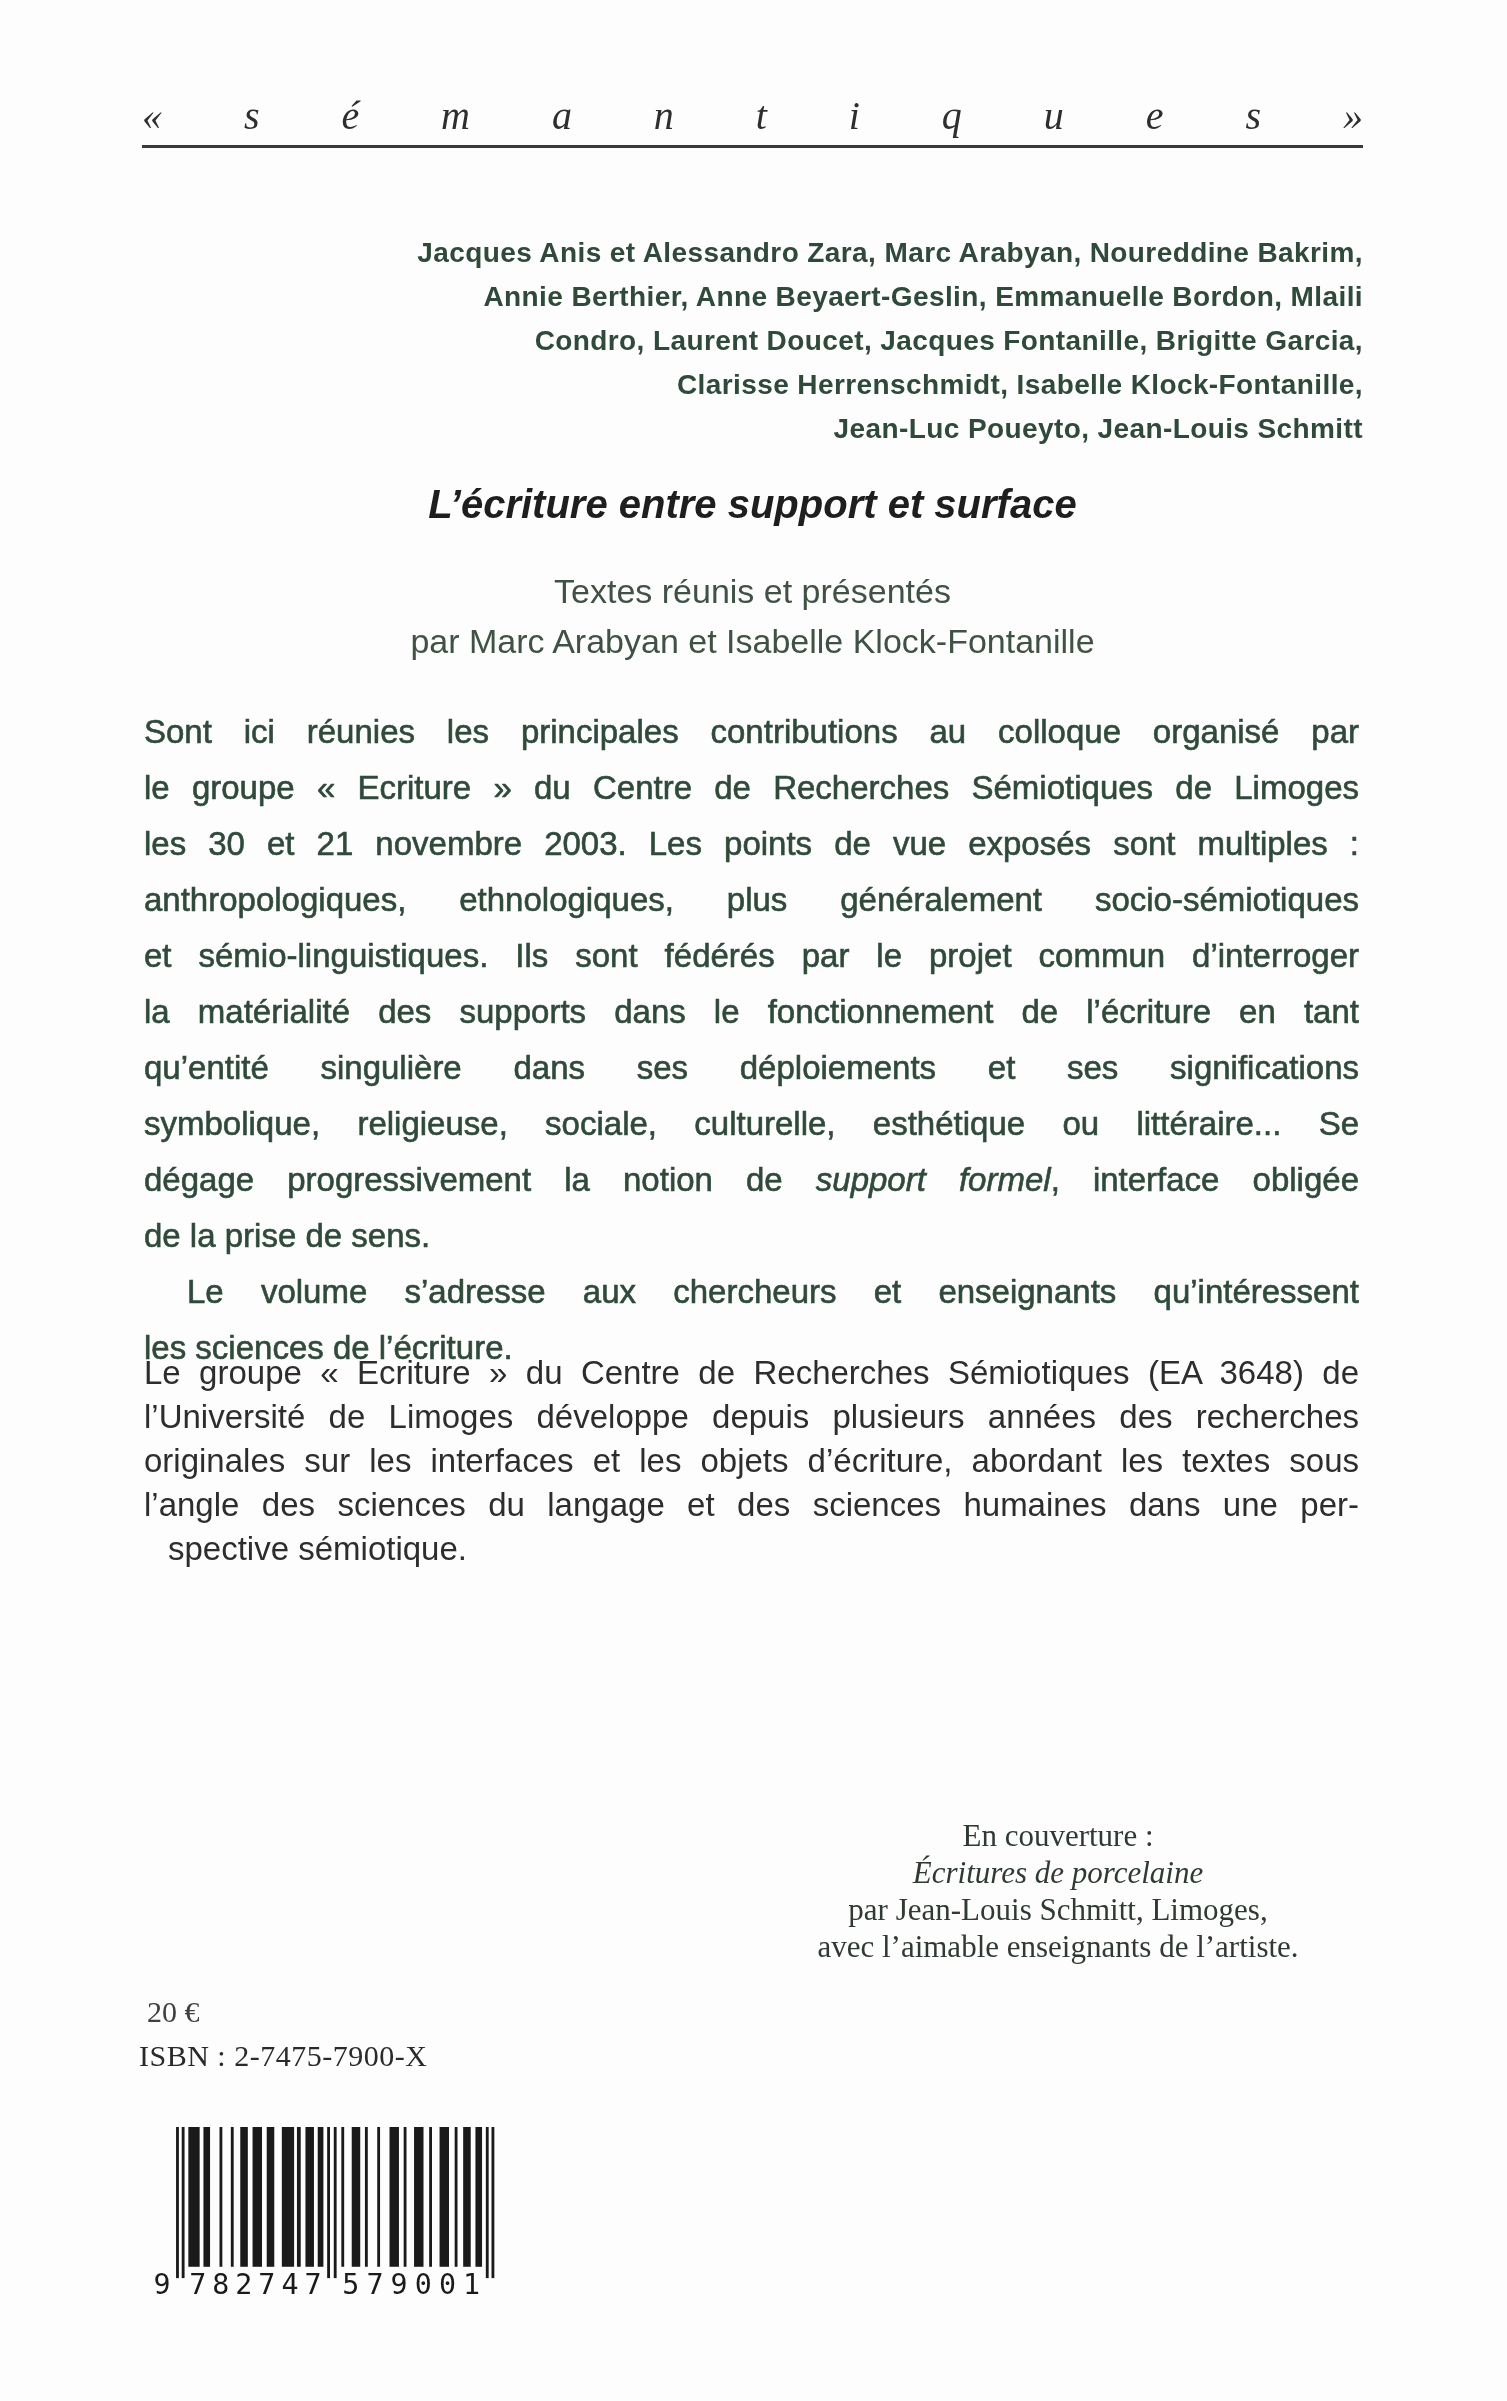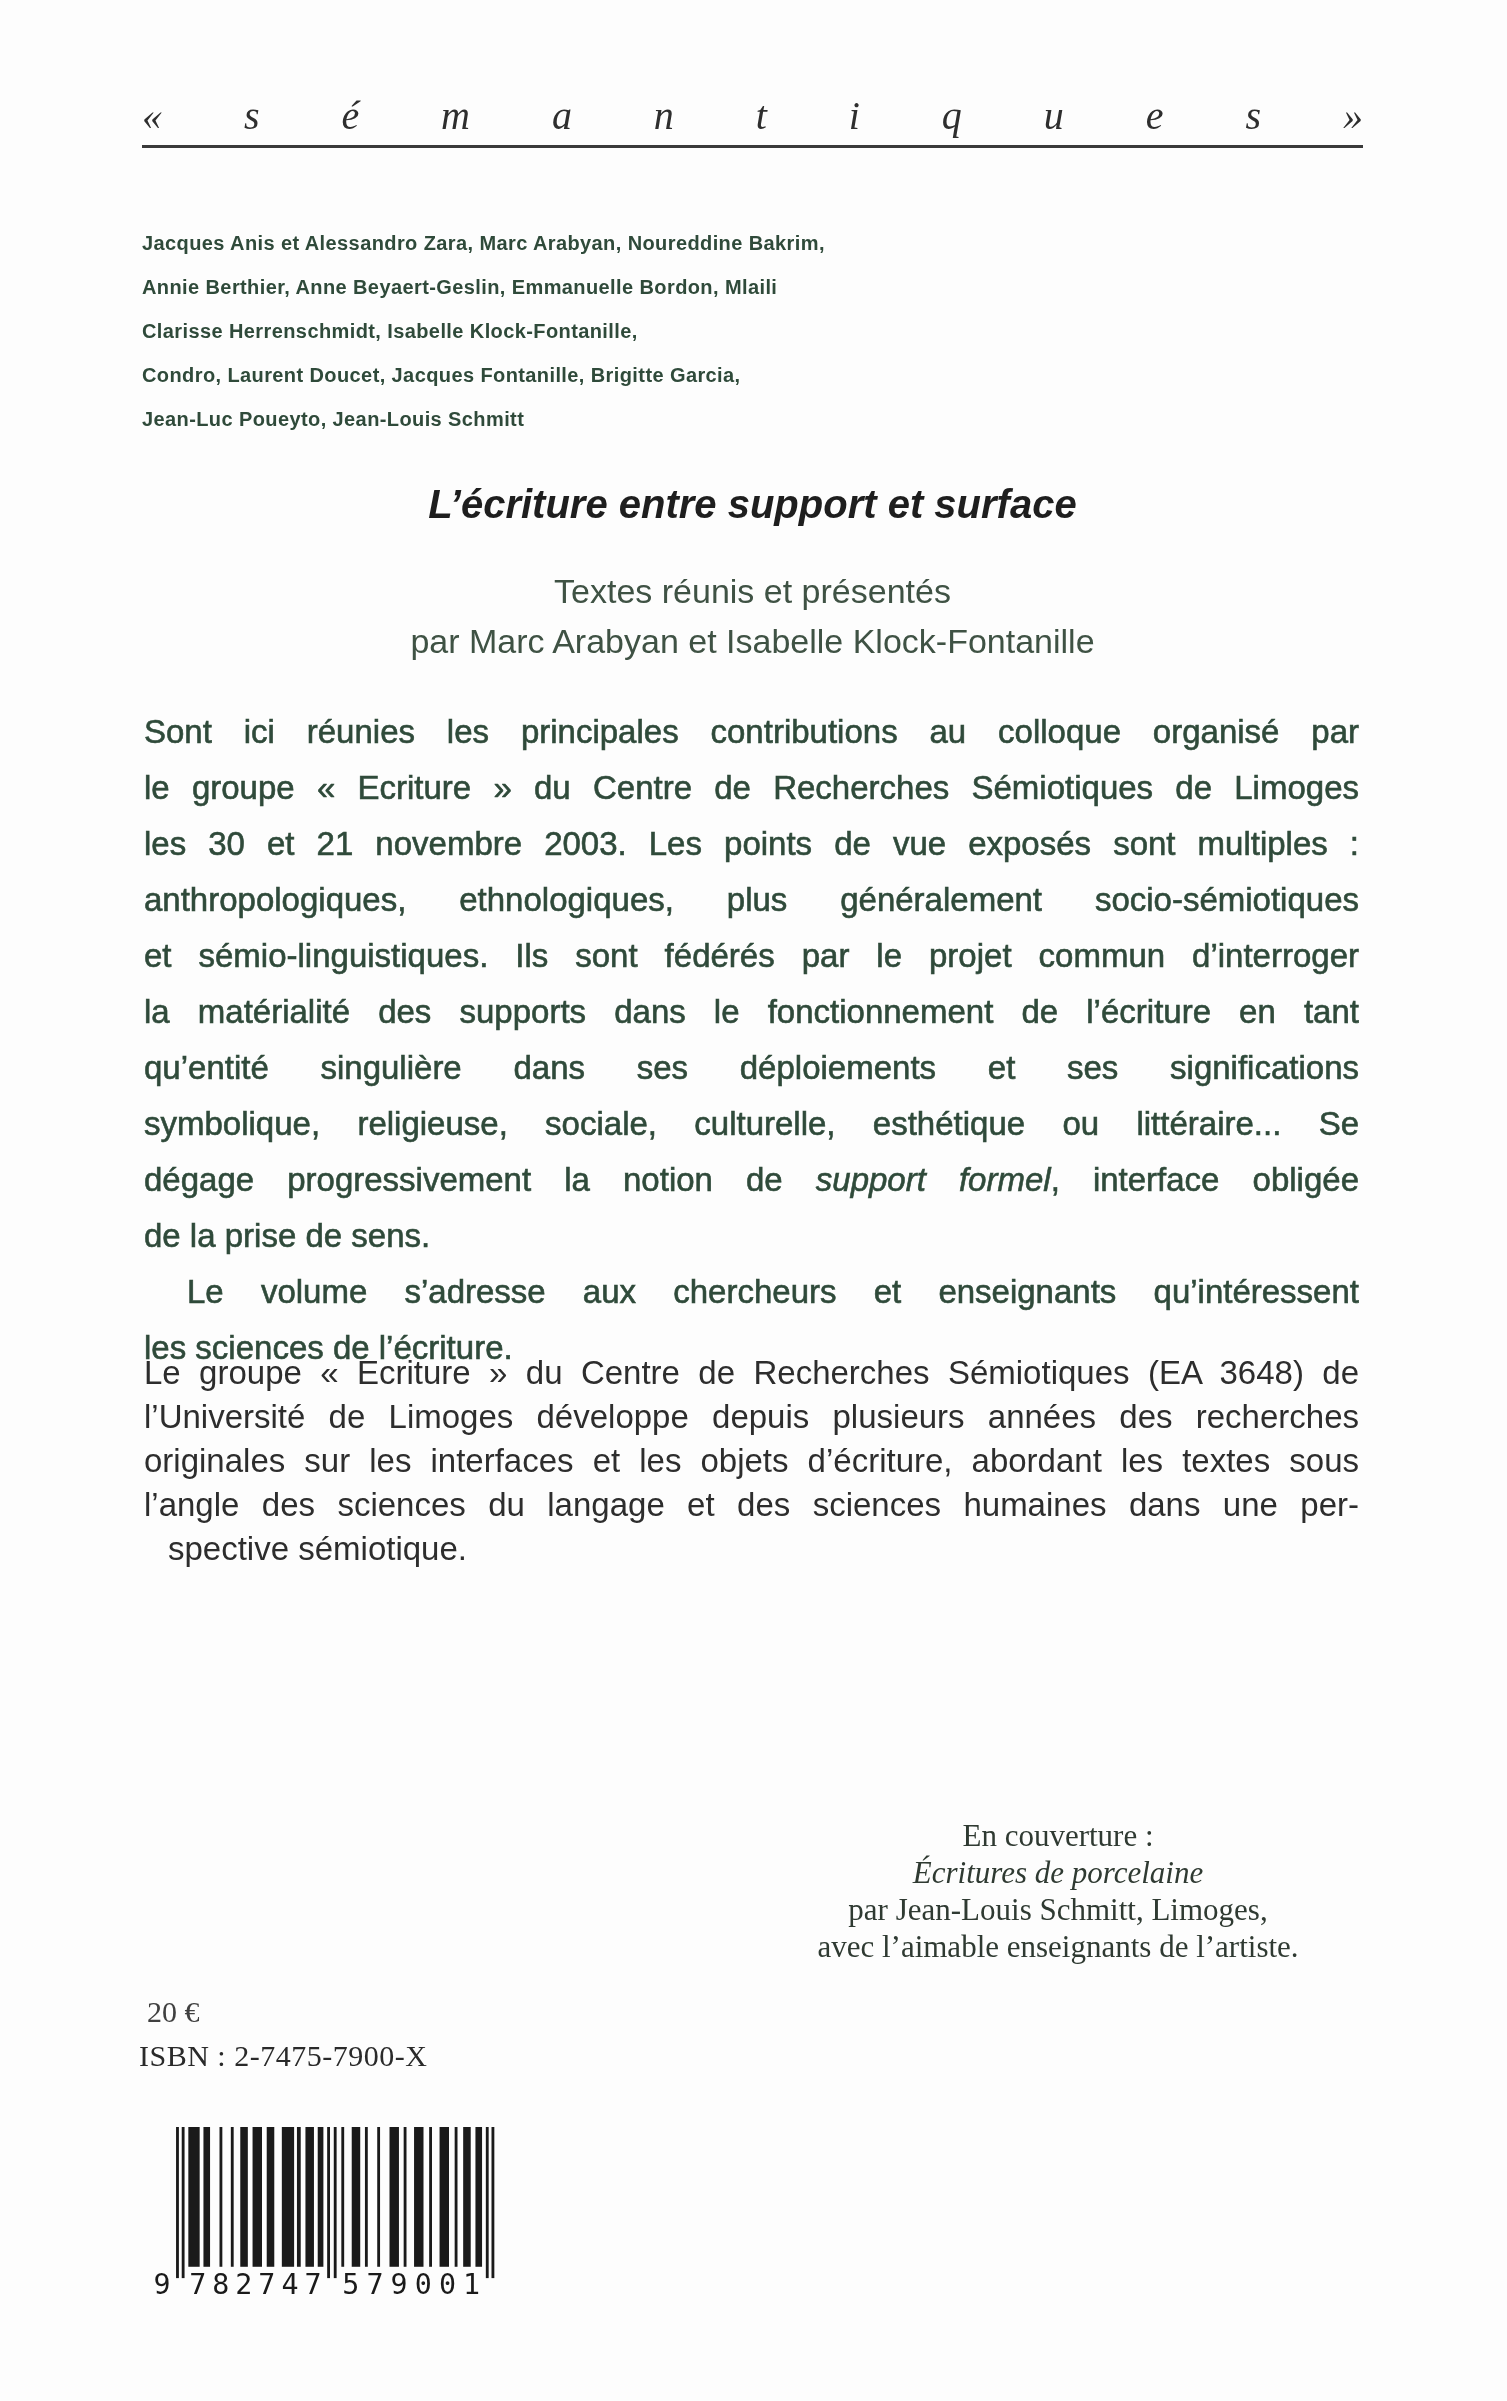--- a/index.html
+++ b/index.html
@@ -14,23 +14,23 @@
     display: flex; justify-content: space-between;
     font-family: "Liberation Serif", serif; font-style: italic;
     font-size: 40px; color: #2e2e2e; line-height: 45px;
   }
   .series span { display: inline-block; }
   .rule {
     position: absolute; left: 142px; top: 145px; width: 1221px;
     height: 2.8px; background: #3a3a3a;
   }
   .authors {
-    position: absolute; left: 142px; top: 221px; width: 1221px;
-    text-align: left; font-weight: bold;
-    font-size: 20px; line-height: 44px; color: #2f4a3a;
+    position: absolute; left: 142px; top: 231px; width: 1221px;
+    text-align: right; font-weight: bold;
+    font-size: 28px; line-height: 44px; color: #2f4a3a;
     letter-spacing: 0.4px;
   }
   .authors div { white-space: nowrap; }
   .title {
     position: absolute; left: 142px; top: 480px; width: 1221px;
     text-align: center; font-weight: bold; font-style: italic;
     font-size: 40px; line-height: 49px; color: #1e1e1e;
   }
   .edited {
     position: absolute; left: 142px; top: 566px; width: 1221px;
@@ -87,22 +87,22 @@
   <span>u</span>
   <span>e</span>
   <span>s</span>
   <span>»</span>
 </div>
 <div class="rule"></div>
 
 <div class="authors">
   <div>Jacques Anis et Alessandro Zara, Marc Arabyan, Noureddine Bakrim,</div>
   <div>Annie Berthier, Anne Beyaert-Geslin, Emmanuelle Bordon, Mlaili</div>
+  <div>Condro, Laurent Doucet, Jacques Fontanille, Brigitte Garcia,</div>
   <div>Clarisse Herrenschmidt, Isabelle Klock-Fontanille,</div>
-  <div>Condro, Laurent Doucet, Jacques Fontanille, Brigitte Garcia,</div>
   <div>Jean-Luc Poueyto, Jean-Louis Schmitt</div>
 </div>
 
 <div class="title">L’écriture entre support et surface</div>
 
 <div class="edited">
   <div>Textes réunis et présentés</div>
   <div>par Marc Arabyan et Isabelle Klock-Fontanille</div>
 </div>
 

